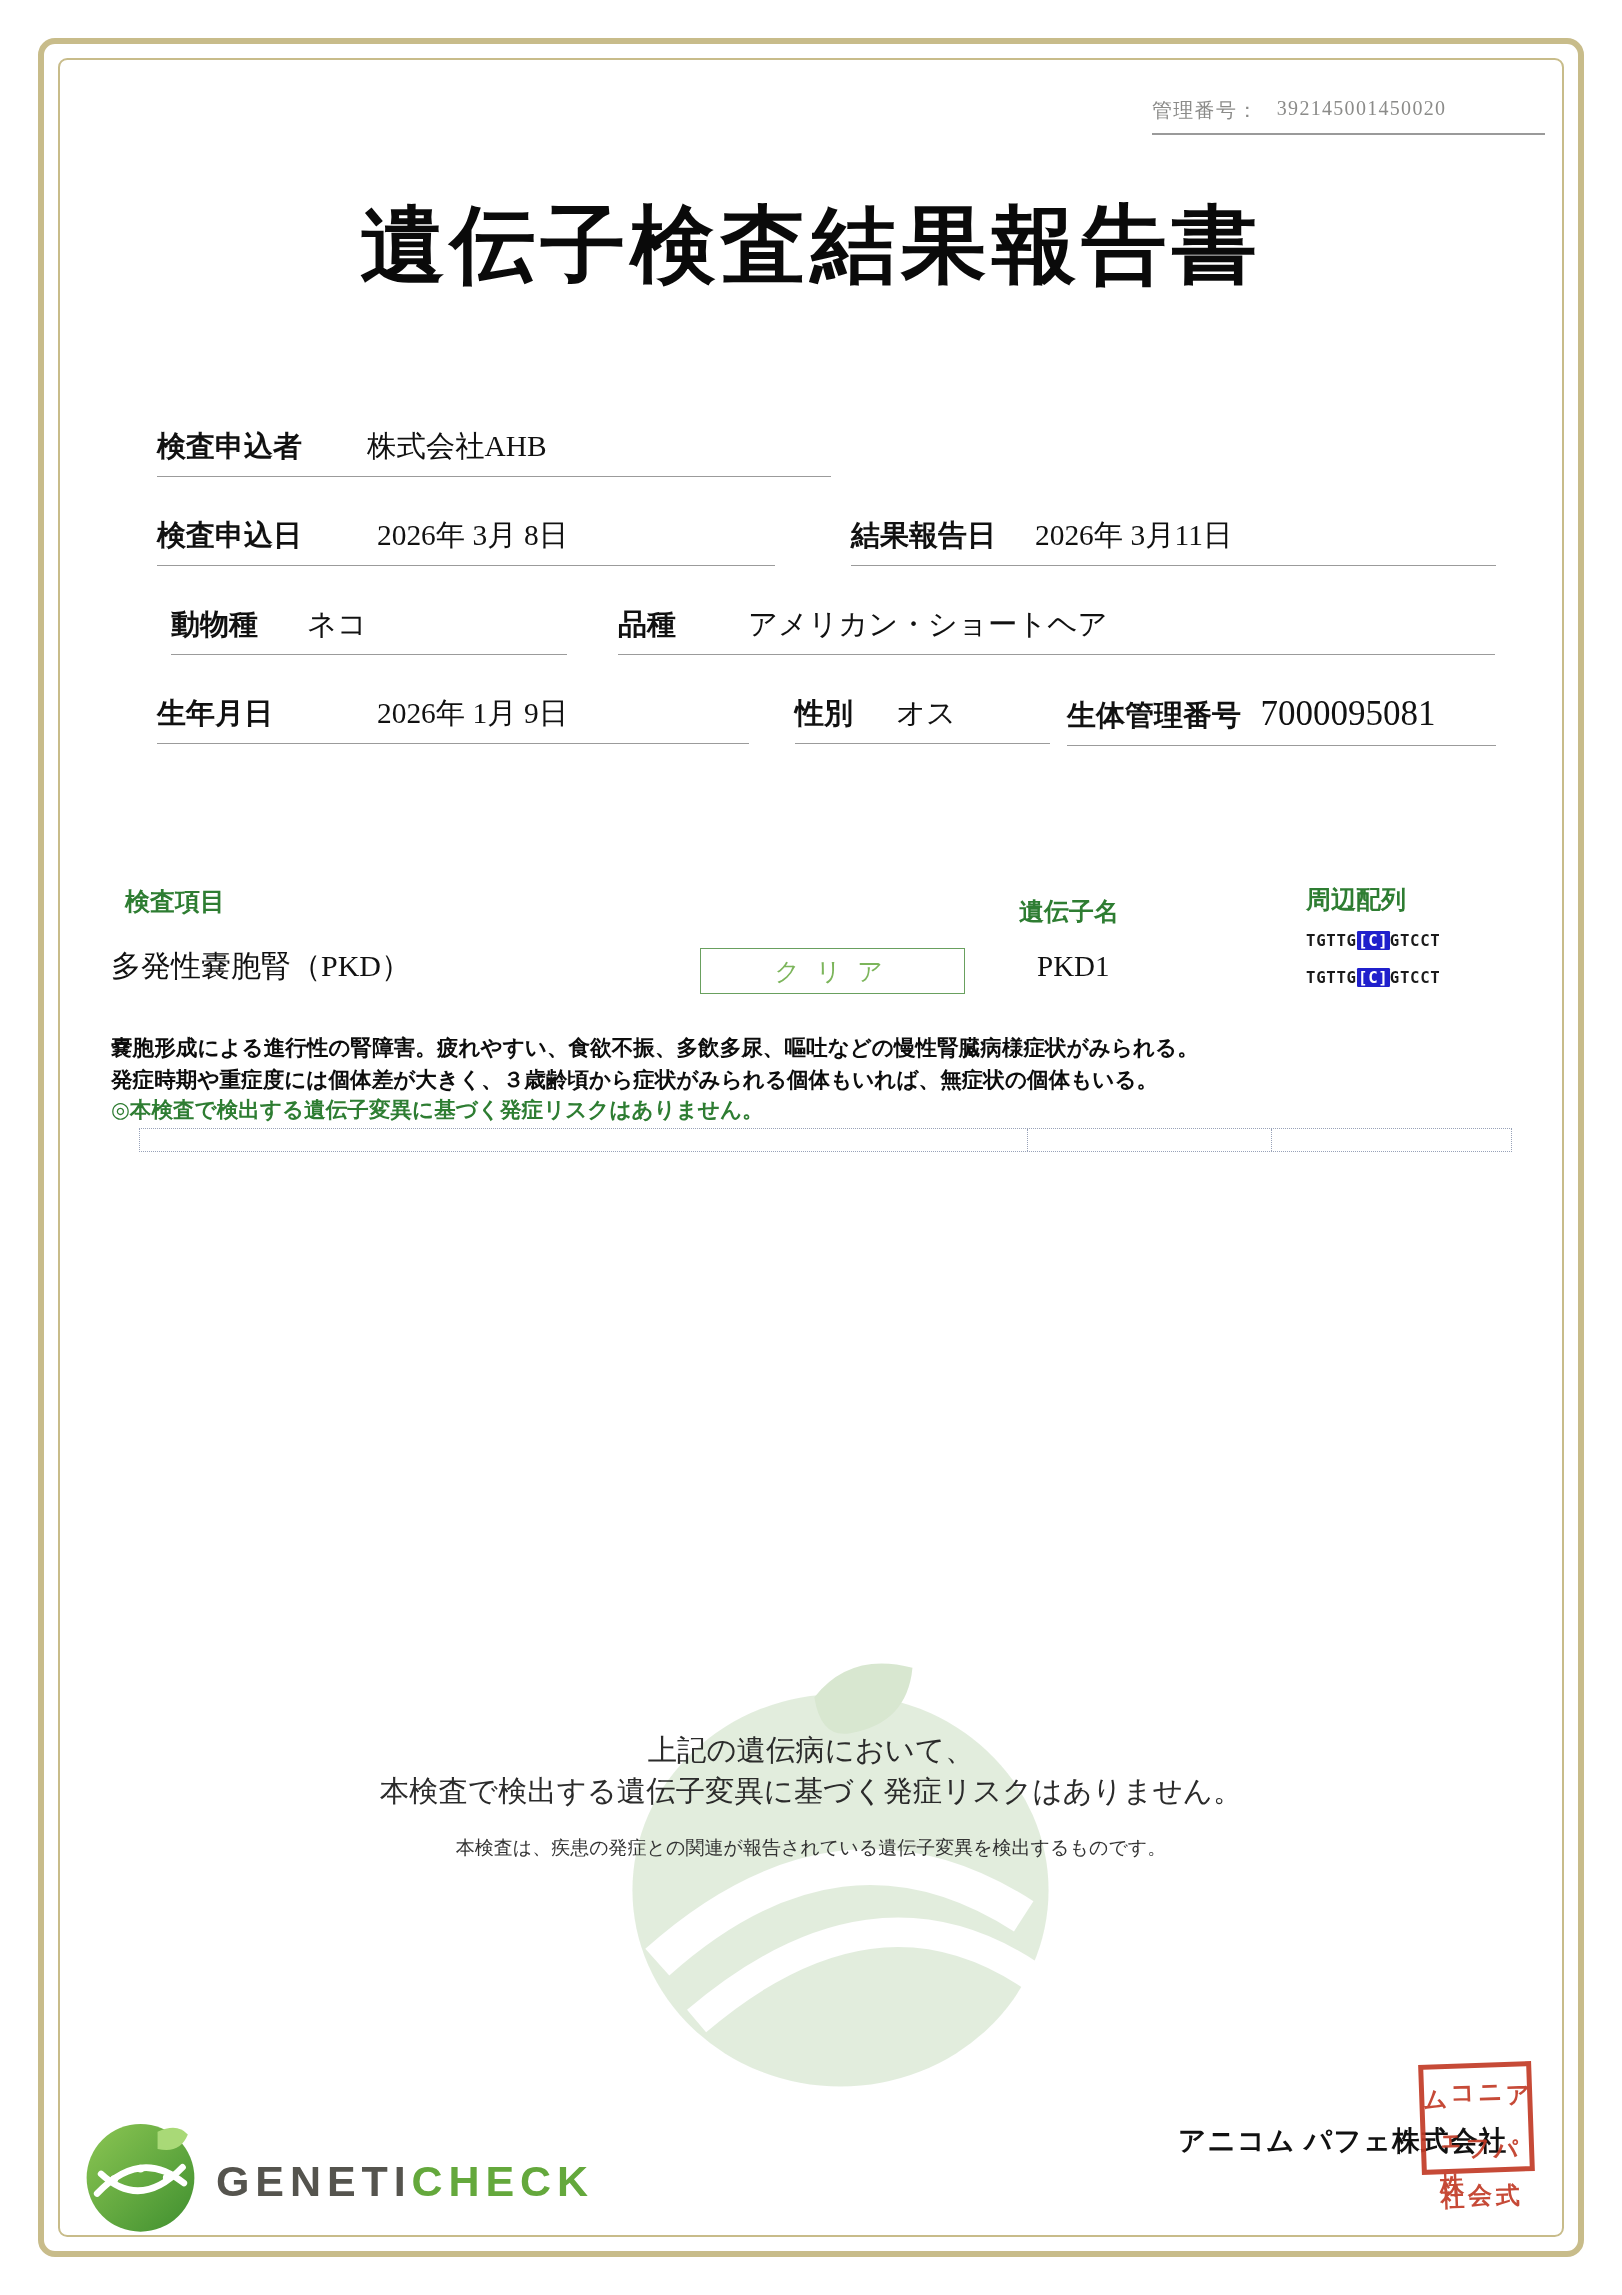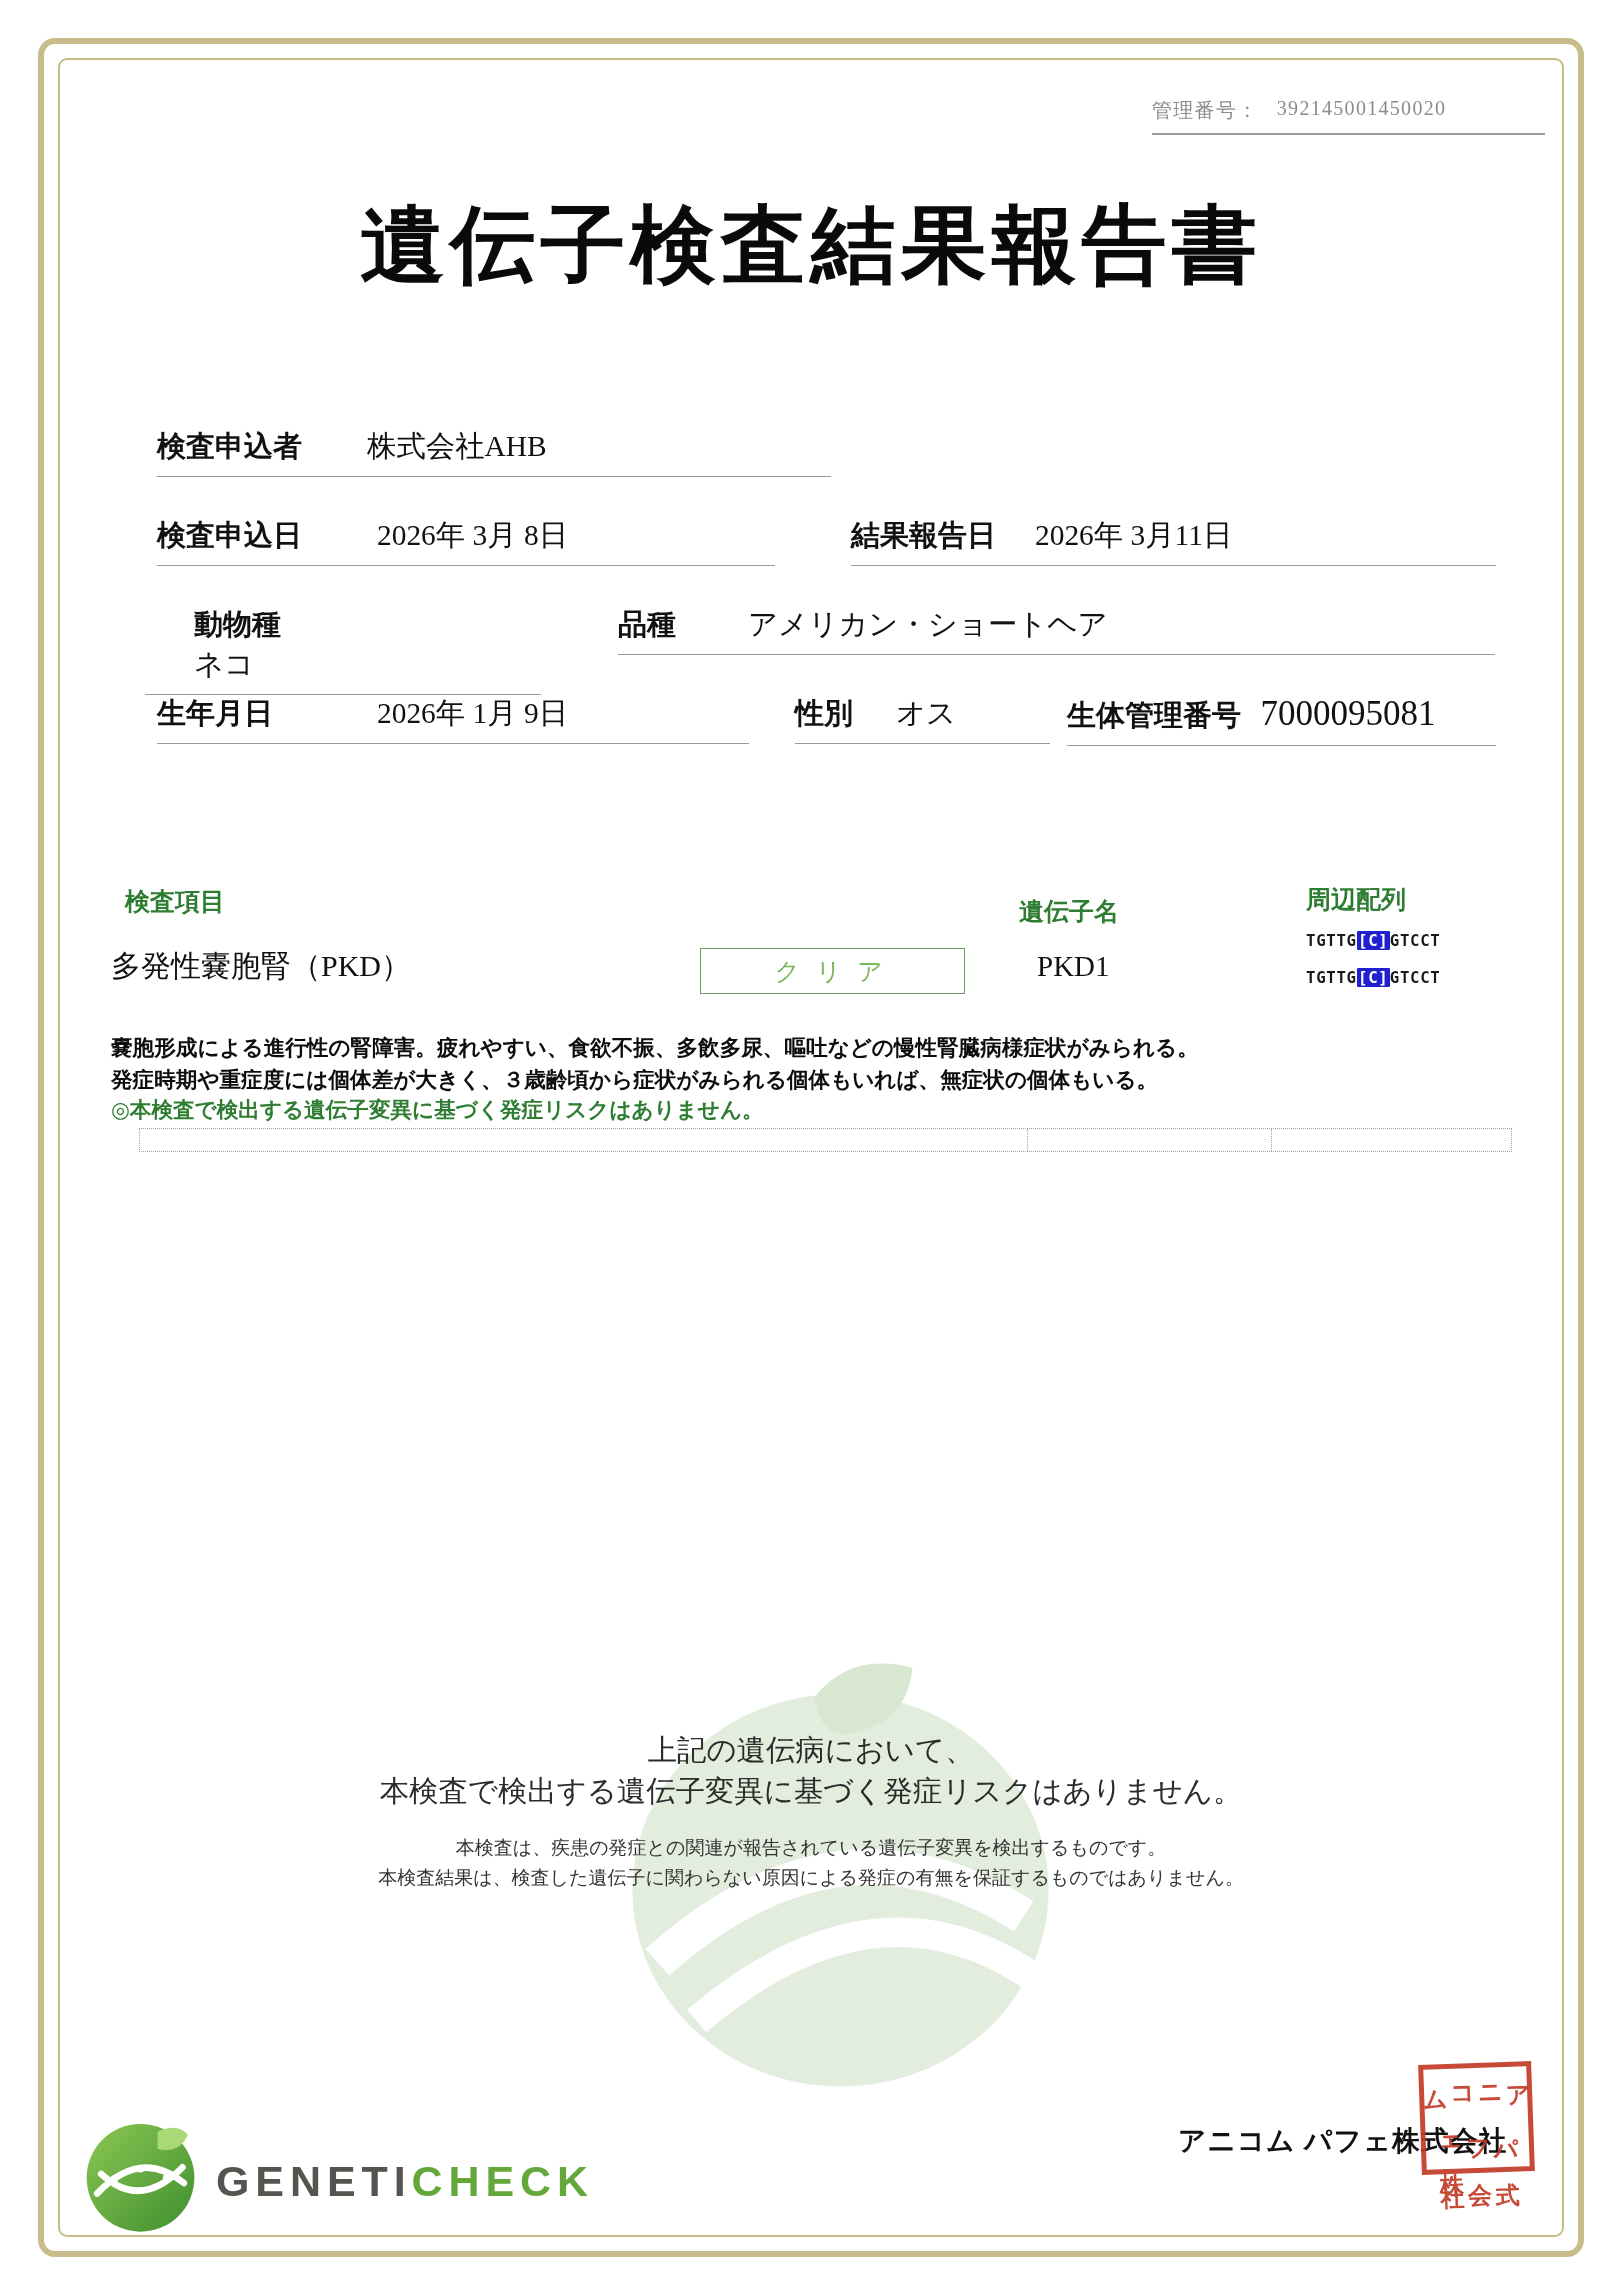--- a/index.html
+++ b/index.html
@@ -101,21 +101,21 @@
 
   <div class="field" style="left:157px;top:516px;width:618px;">
     <span class="lbl">検査申込日</span>
     <span class="val" style="margin-left:75px;">2026年 3月 8日</span>
   </div>
   <div class="field" style="left:851px;top:516px;width:645px;">
     <span class="lbl">結果報告日</span>
     <span class="val" style="margin-left:39px;">2026年 3月11日</span>
   </div>
 
-  <div class="field" style="left:145px;top:605px;width:396px;flex-direction:column;">
+  <div class="field" style="left:171px;top:605px;width:396px;">
     <span class="lbl">動物種</span>
     <span class="val" style="margin-left:49px;">ネコ</span>
   </div>
   <div class="field" style="left:618px;top:605px;width:877px;">
     <span class="lbl">品種</span>
     <span class="val" style="margin-left:72px;">アメリカン・ショートヘア</span>
   </div>
 
   <div class="field" style="left:157px;top:694px;width:592px;align-items:center;">
     <span class="lbl">生年月日</span>
@@ -159,21 +159,20 @@
   <svg class="watermark" width="445" height="458" viewBox="0 0 680 700">
     <ellipse cx="340" cy="390" rx="318" ry="300" fill="#cbdfc3"></ellipse>
     <path d="M 60,500 Q 340,250 620,430" stroke="#ffffff" stroke-width="55" fill="none"></path>
     <path d="M 120,590 Q 390,360 630,520" stroke="#ffffff" stroke-width="45" fill="none"></path>
     <path d="M 300,95 q 55,-70 150,-45 q -8,85 -95,100 q -45,8 -55,-55 z" fill="#b9d4aa"></path>
   </svg>
 
   <div class="sum sum-big" style="top:1772px;">本検査で検出する遺伝子変異に基づく発症リスクはありません。</div>
   <div class="sum sum-big" style="top:1731px;">上記の遺伝病において、</div>
   <div class="sum sum-small" style="top:1835px;">本検査は、疾患の発症との関連が報告されている遺伝子変異を検出するものです。</div>
-  <div class="sum sum-small" style="top:1865px;">本検査結果は、検査した遺伝子に関わらない原因による発症の有無を保証するものではありません。</div>
 
   <svg class="logo-badge" width="113" height="113" viewBox="0 0 172 172">
     <defs>
       <linearGradient id="lg" x1="0" y1="0" x2="1" y2="1">
         <stop offset="0" stop-color="#8cc653"></stop>
         <stop offset="1" stop-color="#3f8f2f"></stop>
       </linearGradient>
     </defs>
     <circle cx="86" cy="88" r="82" fill="url(#lg)"></circle>
     <path d="M20,112 Q86,42 152,96" stroke="#ffffff" stroke-width="10" fill="none" stroke-linecap="round"></path>

